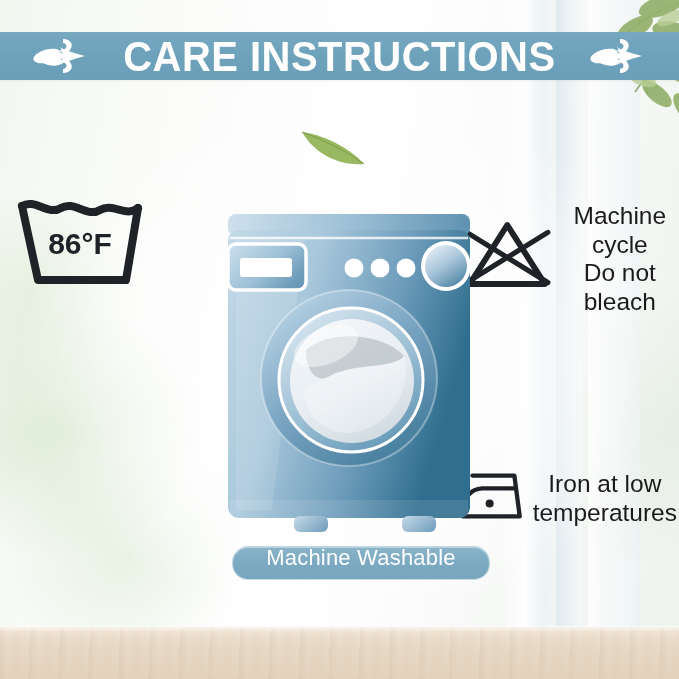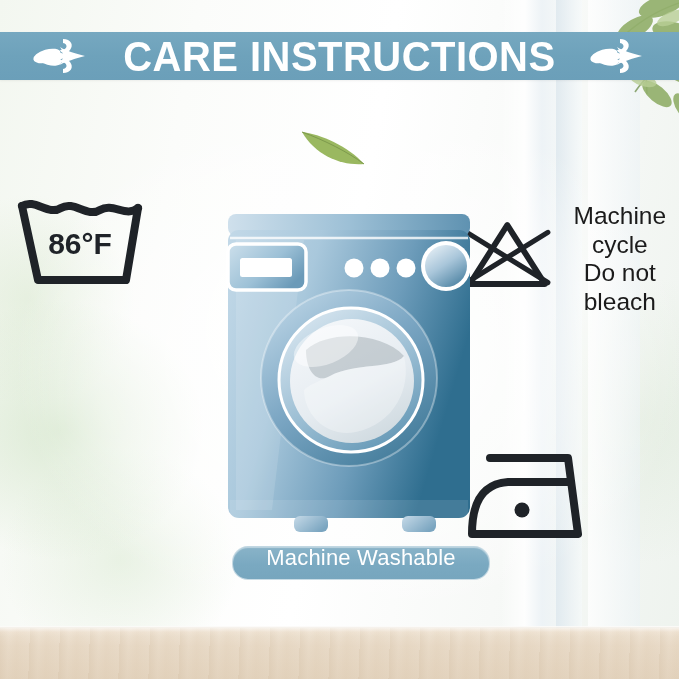--- a/index.html
+++ b/index.html
@@ -228,20 +228,22 @@
     <div class="cell-label">Machine cycle
 Do not bleach</div>
   </div>
 
 
   <div class="cell" id="cell-iron">
     <svg class="cell-icon" width="150" height="100" viewBox="0 0 150 100">
       <path d="M38 12 L116 12 L126 88 L20 88 C20 60 28 38 56 36 L118 36" stroke="#1f2328" stroke-width="8" fill="none" stroke-linejoin="round" stroke-linecap="round"></path>
       <circle cx="70" cy="64" r="7.5" fill="#1f2328"></circle>
     </svg>
+    <div class="cell-label">Iron at low
+temperatures</div>
   </div>
 
   <svg class="machine" viewBox="0 0 280 340">
     <defs>
       <linearGradient id="bodyGrad" x1="0" y1="0" x2="1" y2="0.35">
         <stop offset="0%" stop-color="#c3d9e8"></stop>
         <stop offset="35%" stop-color="#a9c8dc"></stop>
         <stop offset="70%" stop-color="#6d9cba"></stop>
         <stop offset="100%" stop-color="#2f6e8f"></stop>
       </linearGradient>

